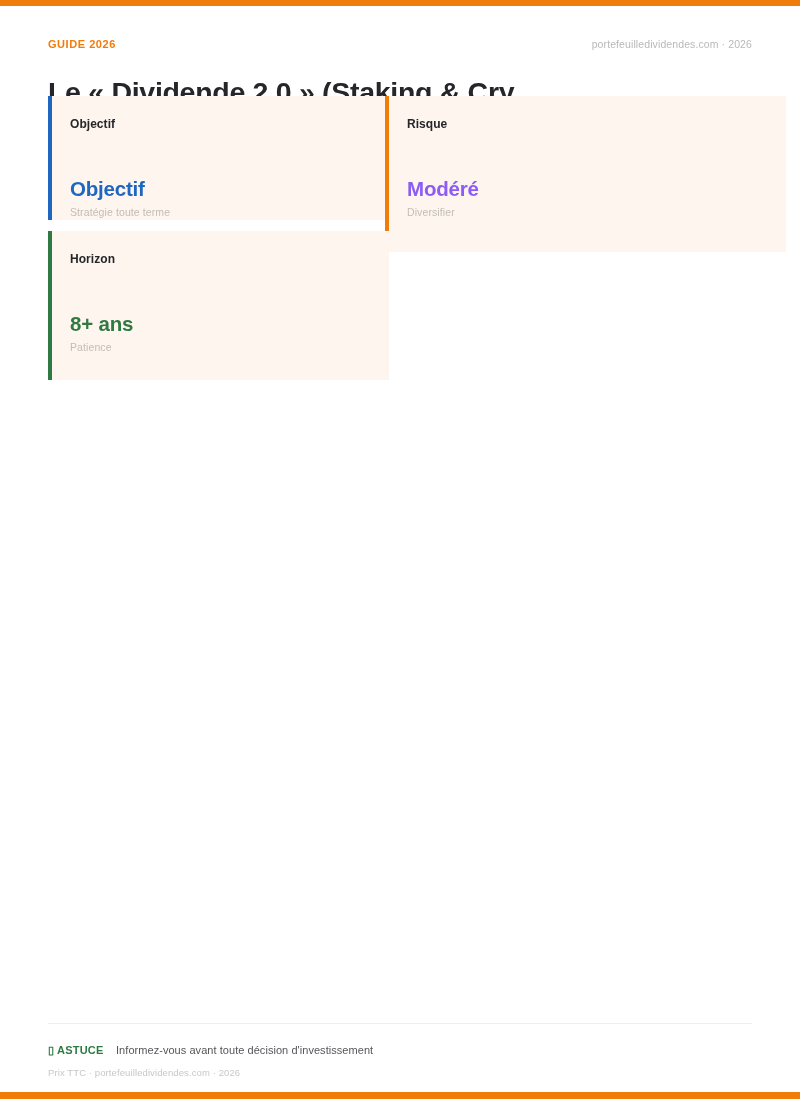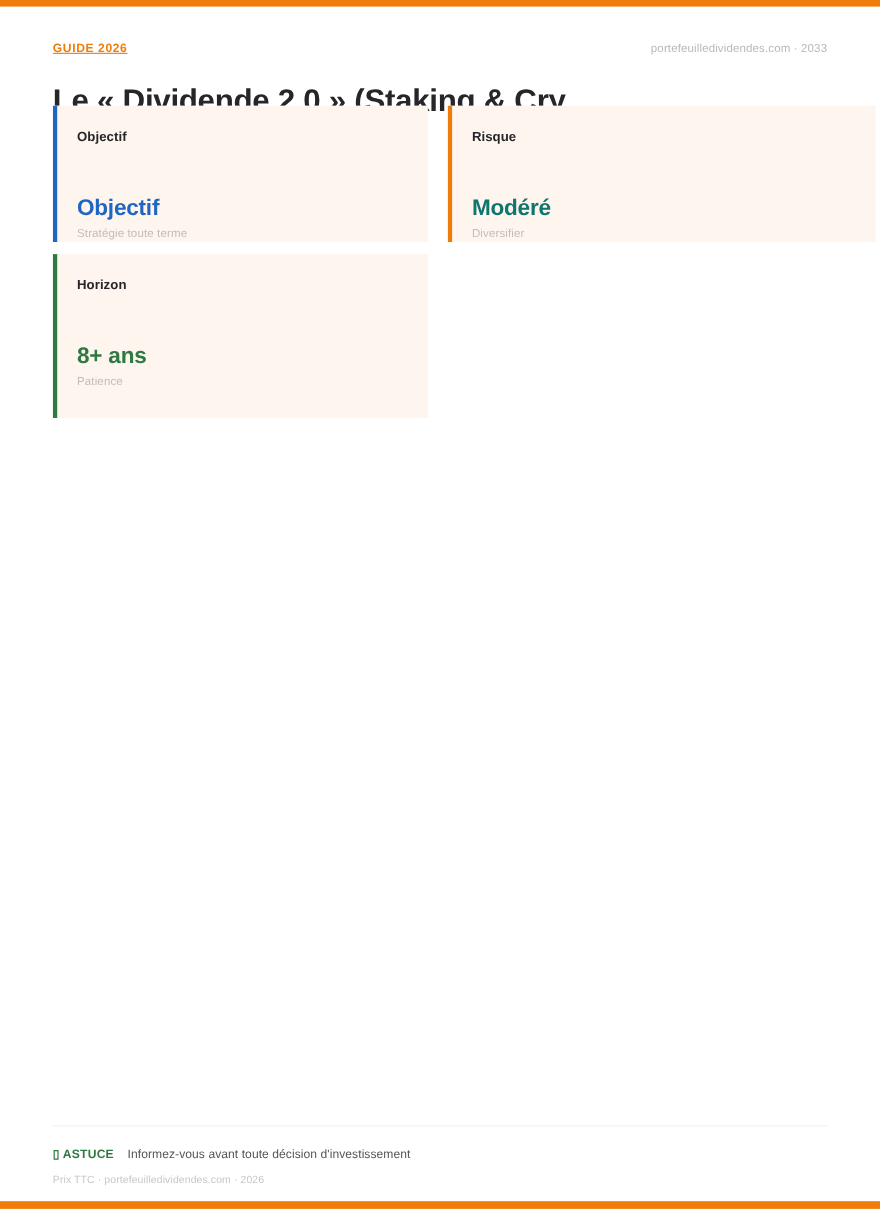--- a/index.html
+++ b/index.html
@@ -54,21 +54,20 @@
   }
   .eyebrow {
     position: absolute;
     left: 0;
     top: 0;
     font-size: 11px;
     font-weight: 700;
     letter-spacing: 0.55px;
     color: #f07c0a;
     line-height: 16px;
-    text-decoration: underline;
   }
   .source {
     position: absolute;
     right: 0;
     top: 0;
     font-size: 10.5px;
     color: #b9b9b9;
     line-height: 16px;
     letter-spacing: 0.1px;
     white-space: nowrap;
@@ -129,21 +128,21 @@
     left: 22px;
     top: 110px;
     font-size: 10.5px;
     color: #c3bdb7;
     letter-spacing: 0.1px;
     white-space: nowrap;
   }
 
   
   .card-0 { left: 0px;   top: 0px;   width: 341px; height: 124px; }
-  .card-1 { left: 359px; top: 0px;   width: 389px; height: 124px; }
+  .card-1 { left: 337px; top: 0px;   width: 389px; height: 156px; padding-left: 12px; }
   .card-2 { left: 0px;   top: 135px; width: 341px; height: 149px; }
 
   
   .card-overflow {
     position: absolute;
     left: 341px;
     top: 55px;
     width: 39px;
     height: 69px;
     background: #ffffff;
@@ -201,40 +200,40 @@
 </head>
 <body>
 
 <div class="page">
 
   <div class="top-rule"></div>
 
   <div class="header">
     <div class="eyebrow-row">
       <div class="eyebrow">GUIDE 2026</div>
-      <div class="source">portefeuilledividendes.com · 2033</div>
+      <div class="source">portefeuilledividendes.com · 2026</div>
     </div>
     <h1 class="title">Le « Dividende 2.0 » (Staking &amp; Cry</h1>
   </div>
 
   <div class="cards">
 
     <div class="card card-0">
       <div class="card-bar" style="background:#1f66c1"></div>
       <div class="card-label">Objectif</div>
       <div class="card-value" style="color:#1f66c1">Objectif</div>
       <div class="card-sub">Stratégie toute terme</div>
     </div>
 
     <div class="card-overflow"></div>
 
     <div class="card card-1">
       <div class="card-bar" style="background:#f07c0a"></div>
       <div class="card-label">Risque</div>
-      <div class="card-value" style="color:#0f766e">Modéré</div>
+      <div class="card-value" style="color:#8b5cf6">Modéré</div>
       <div class="card-sub">Diversifier</div>
     </div>
 
     <div class="card card-2">
       <div class="card-bar" style="background:#2f7a43"></div>
       <div class="card-label">Horizon</div>
       <div class="card-value" style="color:#2f7a43">8+ ans</div>
       <div class="card-sub">Patience</div>
     </div>
 

